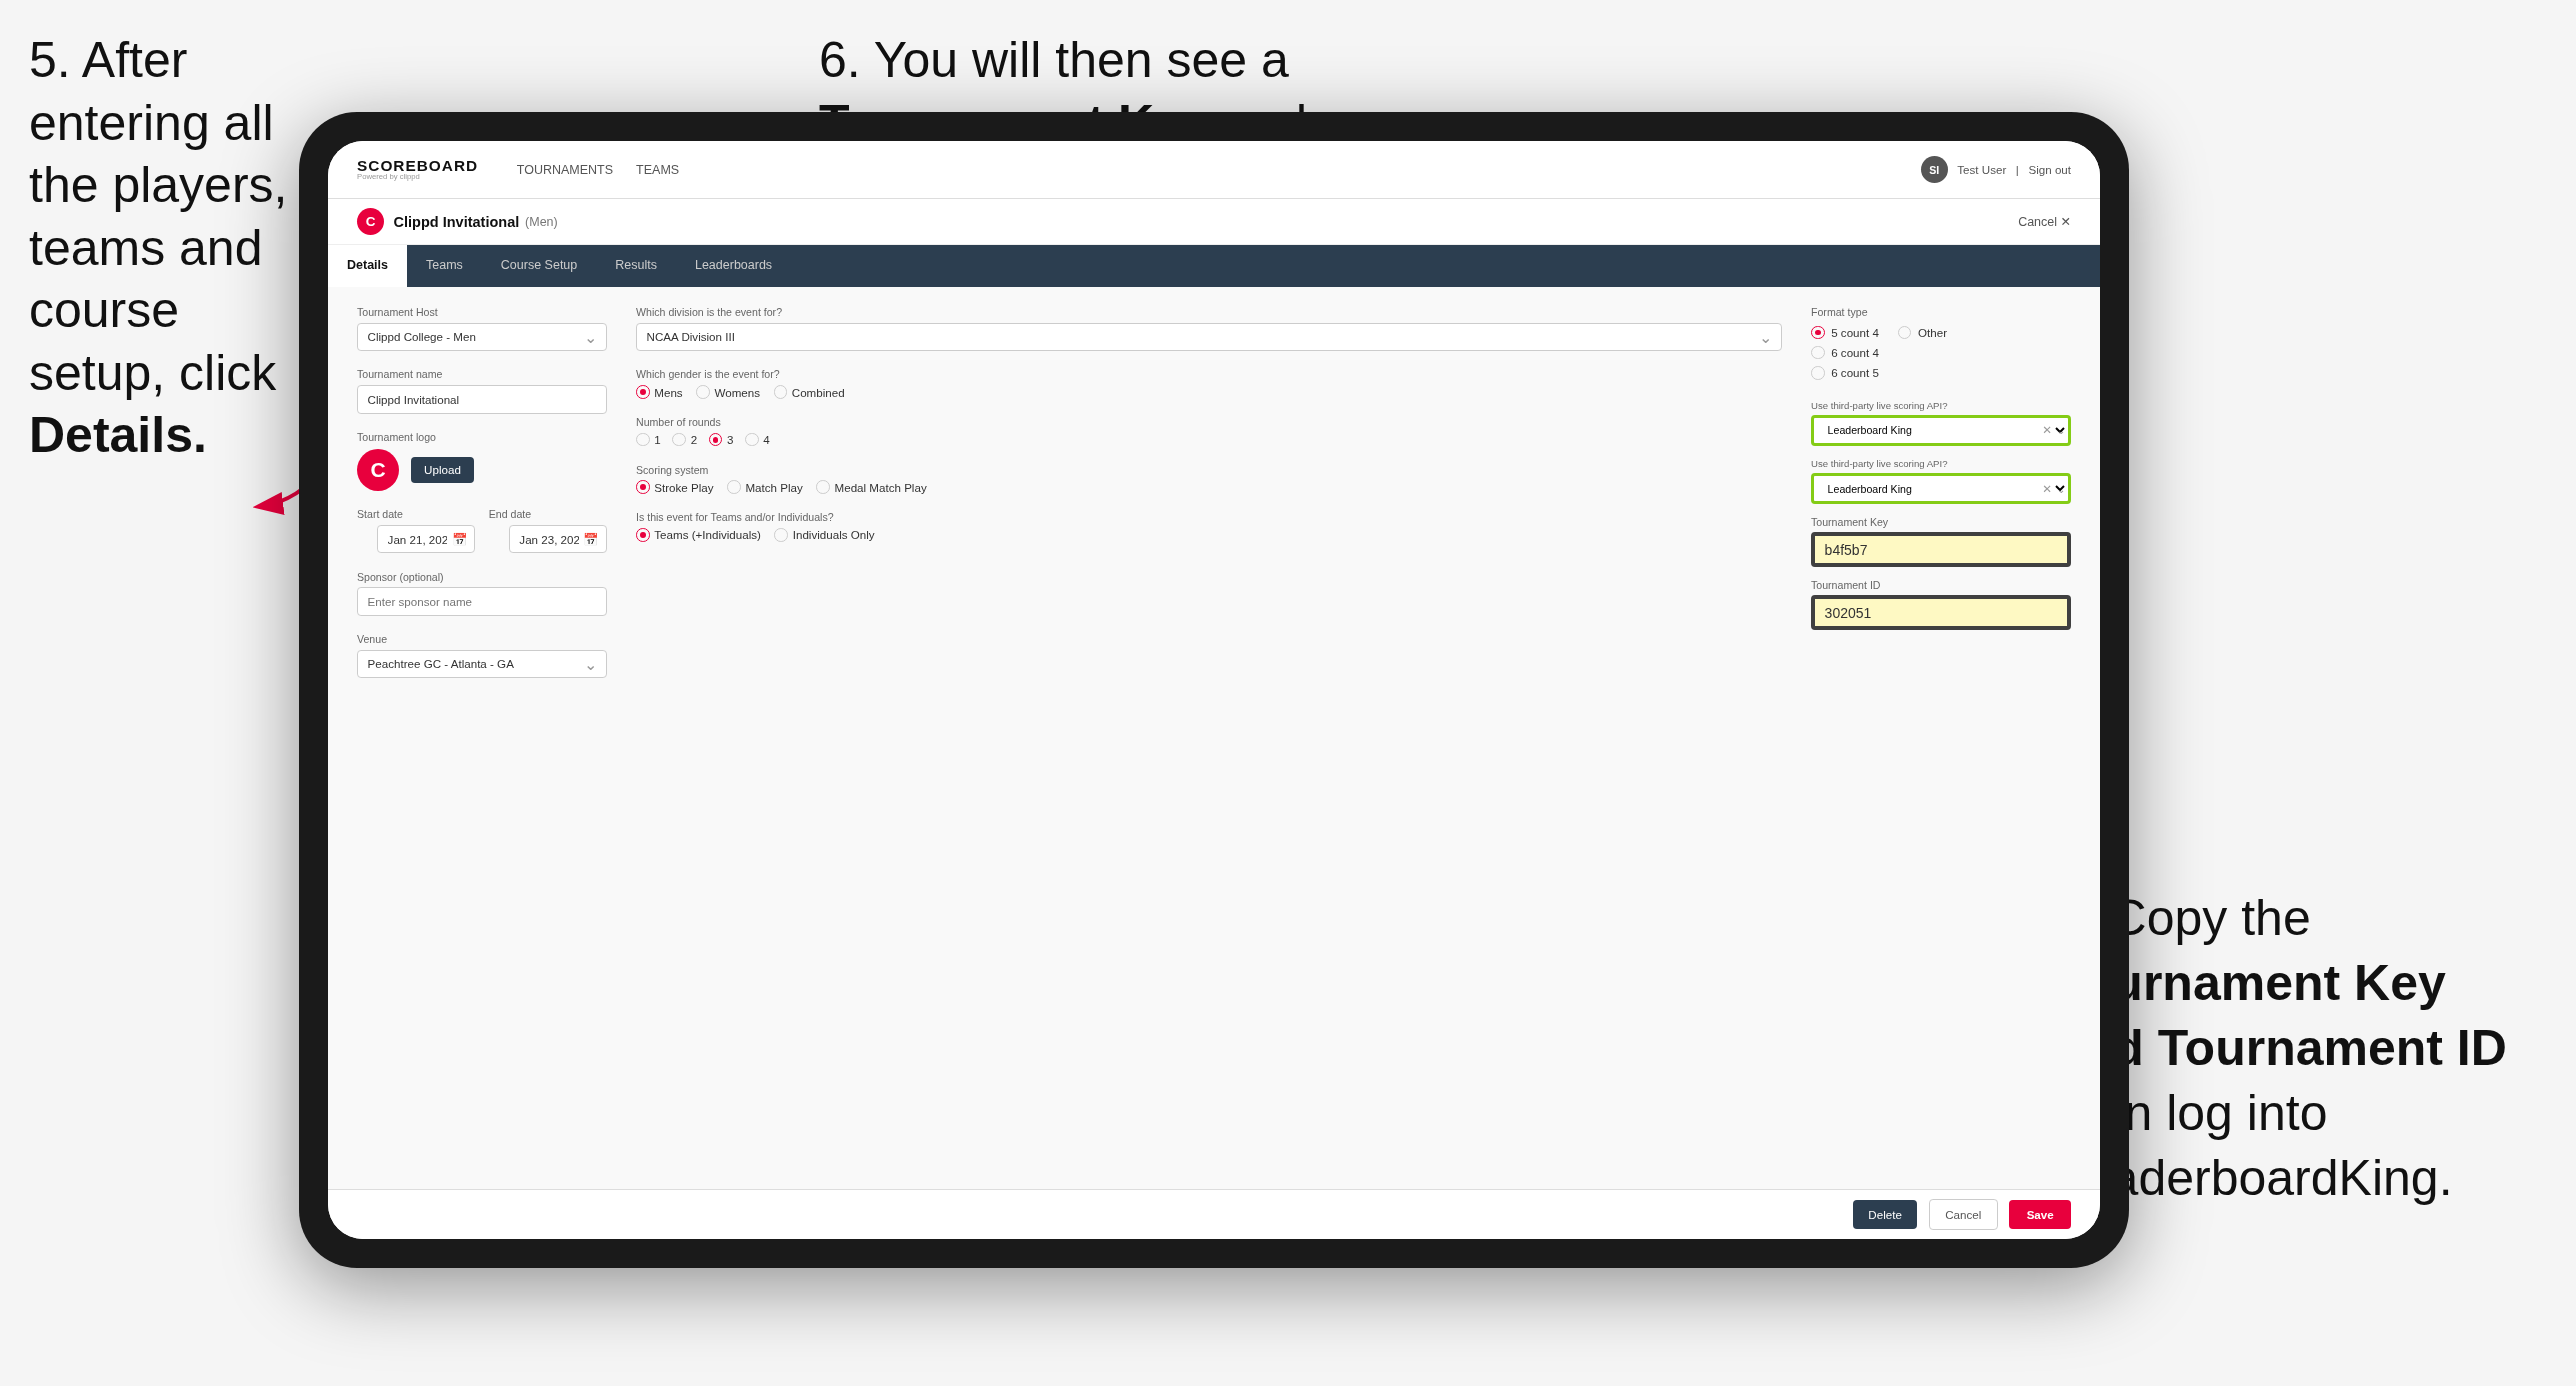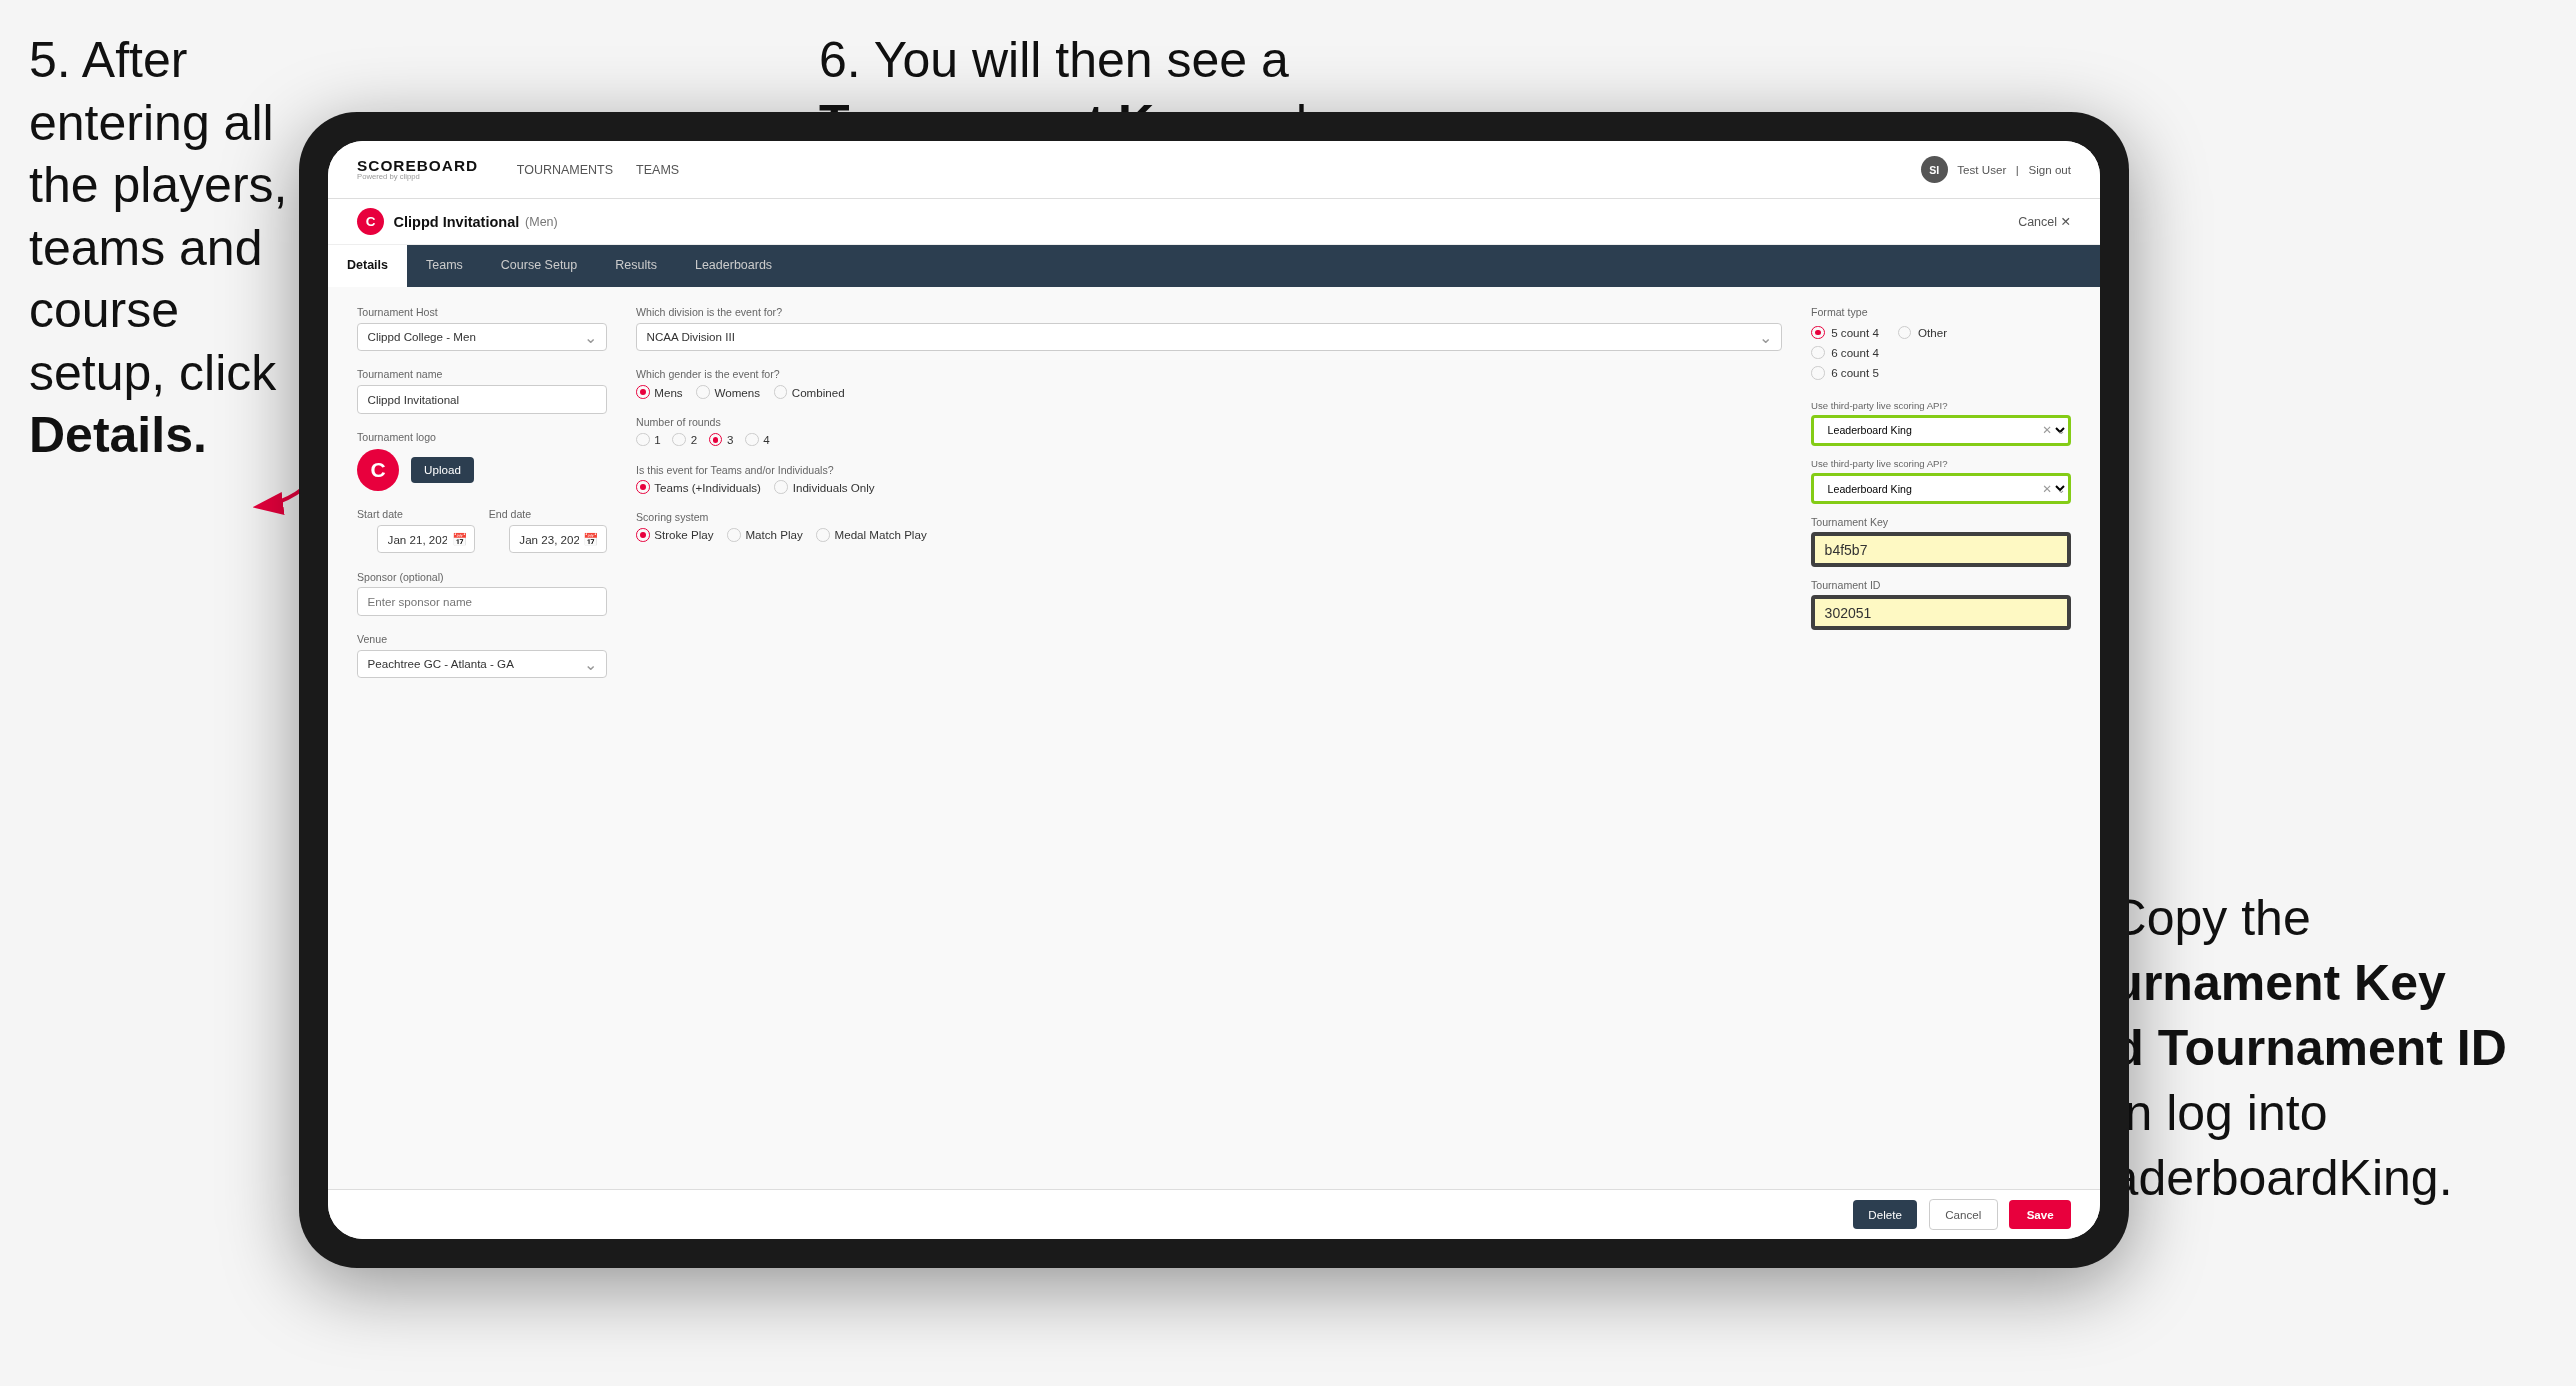--- a/index.html
+++ b/index.html
@@ -650,47 +650,47 @@
               <span>3</span>
             </label>
             <label class="radio-item">
               <div class="radio-dot"></div>
               <span>4</span>
             </label>
           </div>
         </div>
 
         <div class="form-section">
+          <div class="form-label">Scoring system</div>
+          <div class="radio-group">
+            <label class="radio-item">
+              <div class="radio-dot checked"></div>
+              <span>Stroke Play</span>
+            </label>
+            <label class="radio-item">
+              <div class="radio-dot"></div>
+              <span>Match Play</span>
+            </label>
+            <label class="radio-item">
+              <div class="radio-dot"></div>
+              <span>Medal Match Play</span>
+            </label>
+          </div>
+        </div>
+
+        <div class="form-section">
           <div class="form-label">Is this event for Teams and/or Individuals?</div>
           <div class="radio-group">
             <label class="radio-item">
               <div class="radio-dot checked"></div>
               <span>Teams (+Individuals)</span>
             </label>
             <label class="radio-item">
               <div class="radio-dot"></div>
               <span>Individuals Only</span>
-            </label>
-          </div>
-        </div>
-
-        <div class="form-section">
-          <div class="form-label">Scoring system</div>
-          <div class="radio-group">
-            <label class="radio-item">
-              <div class="radio-dot checked"></div>
-              <span>Stroke Play</span>
-            </label>
-            <label class="radio-item">
-              <div class="radio-dot"></div>
-              <span>Match Play</span>
-            </label>
-            <label class="radio-item">
-              <div class="radio-dot"></div>
-              <span>Medal Match Play</span>
             </label>
           </div>
         </div>
 
       </div>
 
       <div class="col-right">
 
         <div class="format-section">
           <div class="format-label">Format type</div>

